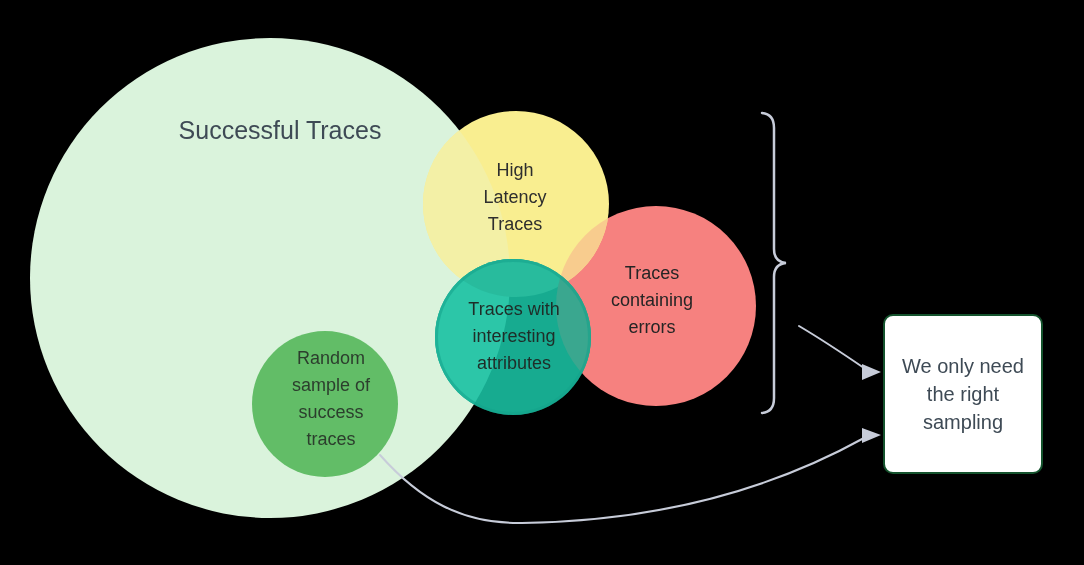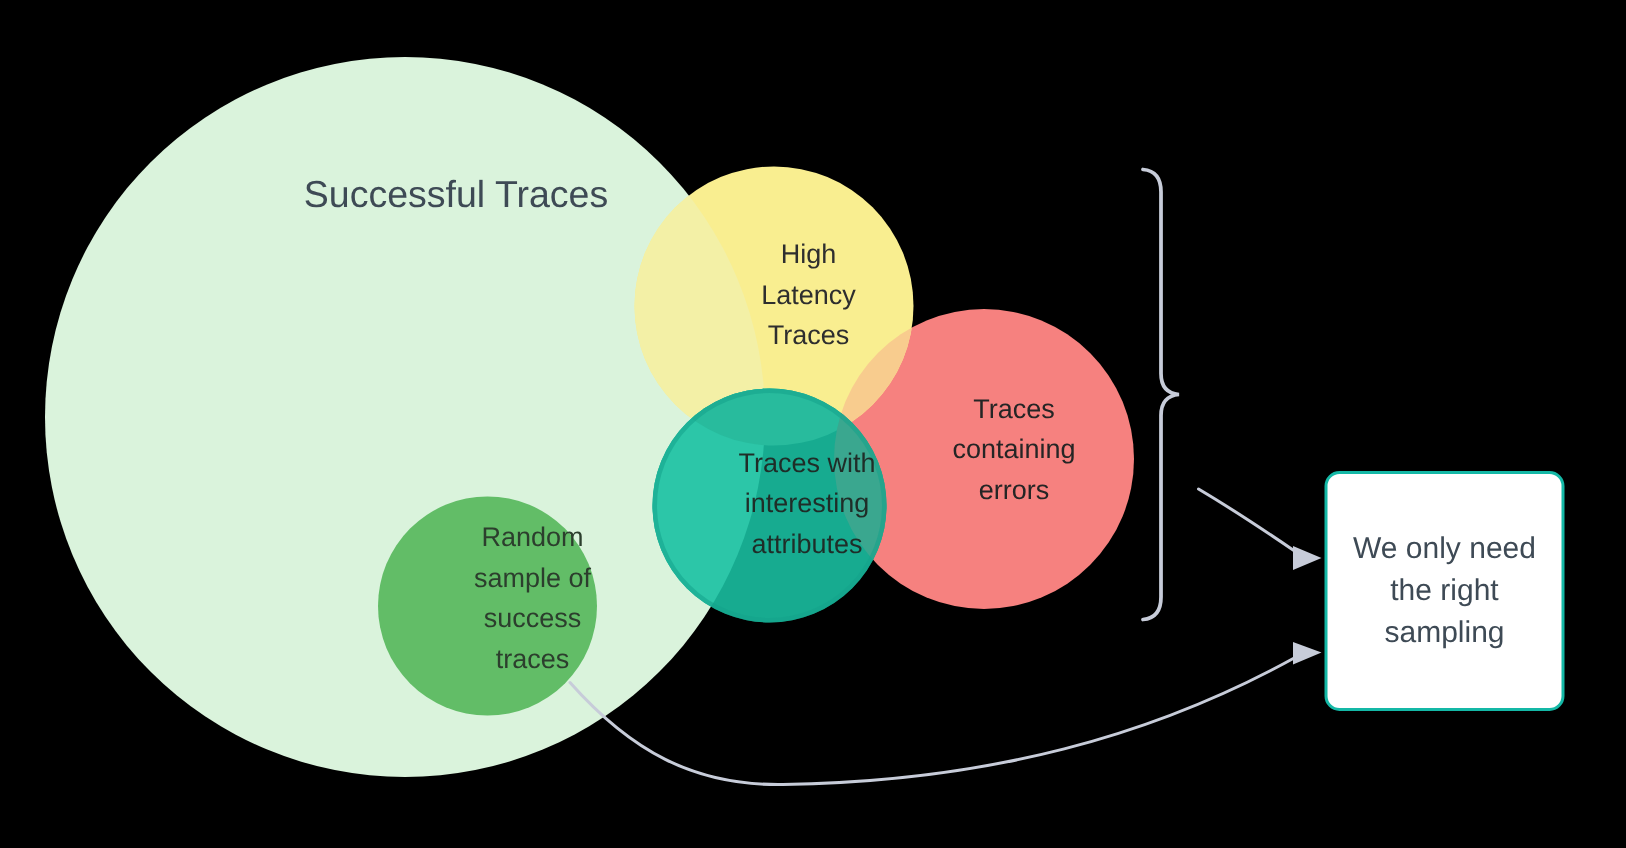--- a/index.html
+++ b/index.html
@@ -12,33 +12,32 @@
   }
   #venn-svg{position:absolute;left:0;top:0;}
   .lbl{
     position:absolute;
     transform:translate(-50%,-50%);
     text-align:center;
     white-space:pre-line;
     font-size:18px;
     line-height:27px;
     pointer-events:none;
-    margin-left:24px;
   }
   #lbl-successful{left:280px;top:130px;font-size:25px;line-height:30px;color:#3e4a55;}
   #lbl-high{left:515px;top:197px;color:#2e2e2e;text-align:center;}
   #lbl-errors{left:652px;top:300px;color:#252525;}
   #lbl-interesting{left:514px;top:336px;color:#1f2d28;}
   #lbl-random{left:331px;top:399px;color:#2c3e2d;}
   #callout-box{
     position:absolute;
     left:883px;top:314px;
     width:156px;height:156px;
     background:#ffffff;
-    border:2px solid #14b8a6;
+    border:2px solid #14532d;
     border-radius:10px;
     display:flex;align-items:center;justify-content:center;
     text-align:center;
     white-space:pre-line;
     font-size:20px;line-height:28px;
     color:#3e4a55;
     box-shadow:1px 2px 3px rgba(0,0,0,0.45);
   }
 </style>
 </head>

